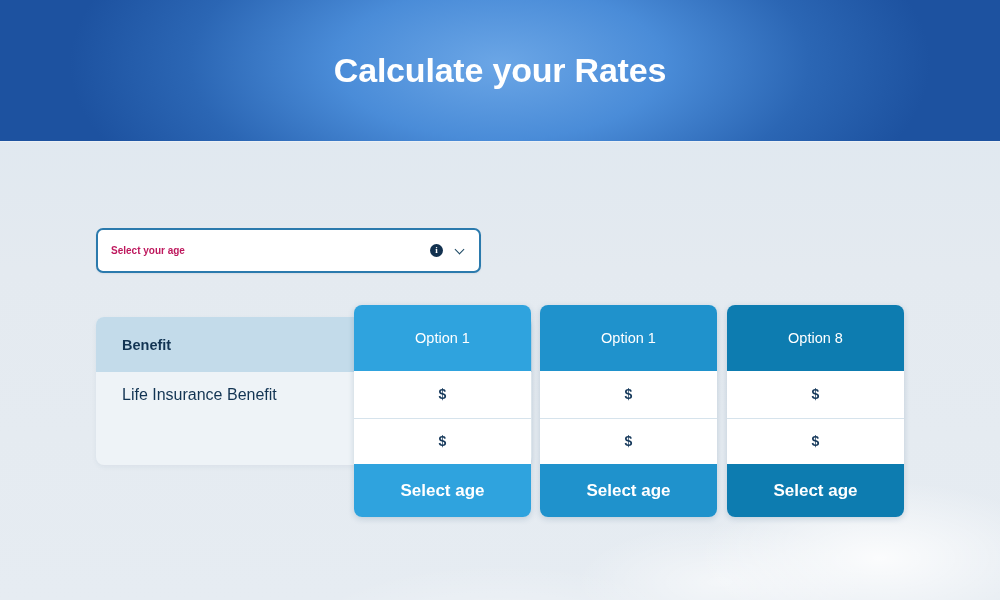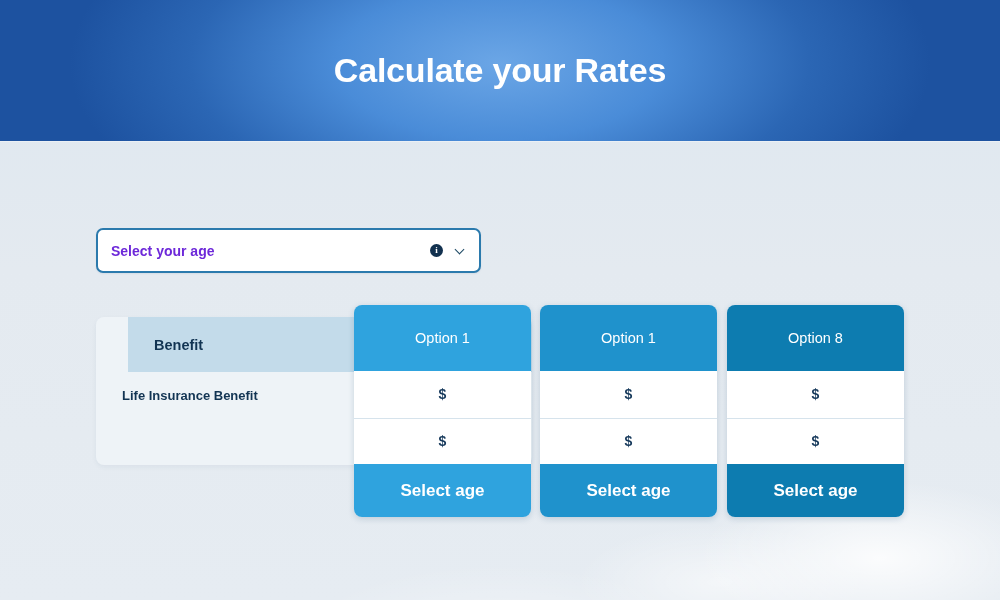--- a/index.html
+++ b/index.html
@@ -68,22 +68,22 @@
     border-radius: 7px;
     display: flex;
     align-items: center;
     padding: 0 14px 0 13px;
     box-shadow: 0 1px 2px rgba(20,60,100,.07);
     cursor: pointer;
   }
 
   #age-select-label {
     flex: 1;
-    color: #6d28d9;
-    font-size: 14px;
+    color: #be185d;
+    font-size: 10px;
     font-weight: bold;
     white-space: nowrap;
   }
 
   .info-icon {
     width: 13px;
     height: 13px;
     border-radius: 50%;
     background: #12314f;
     color: #ffffff;
@@ -128,43 +128,42 @@
     background: #eef3f7;
     box-shadow: 0 2px 5px rgba(30,70,110,.06);
   }
 
   #benefit-head {
     height: 55px;
     background: #c3dbea;
     display: flex;
     align-items: center;
     padding-left: 26px;
-    margin-left: 32px;
   }
 
   #benefit-head-label {
     color: #123453;
     font-size: 14.5px;
     font-weight: bold;
   }
 
   .benefit-row {
     height: 46.5px;
     display: flex;
     align-items: center;
     padding-left: 26px;
     background: #eef3f7;
   }
   .benefit-row.divided {
     border-top: 1px solid #cfdde8;
   }
   .benefit-row-label {
     color: #123453;
-    font-size: 13px;
-    font-weight: bold;
+    font-size: 16px;
+    font-weight: normal;
   }
 
   
   .option-card {
     position: absolute;
     top: 305px;
     width: 177px;
     height: 212px;
     border-radius: 8px;
     overflow: hidden;

